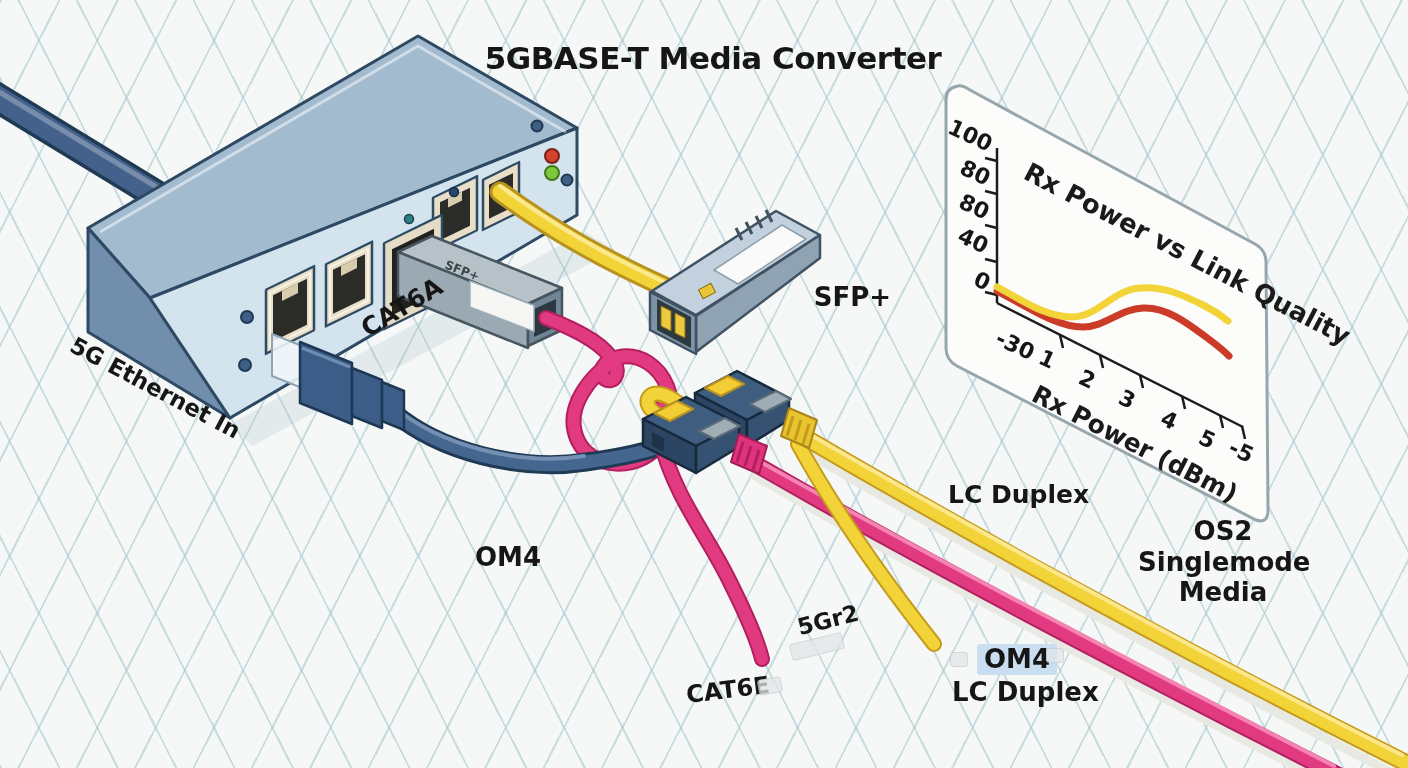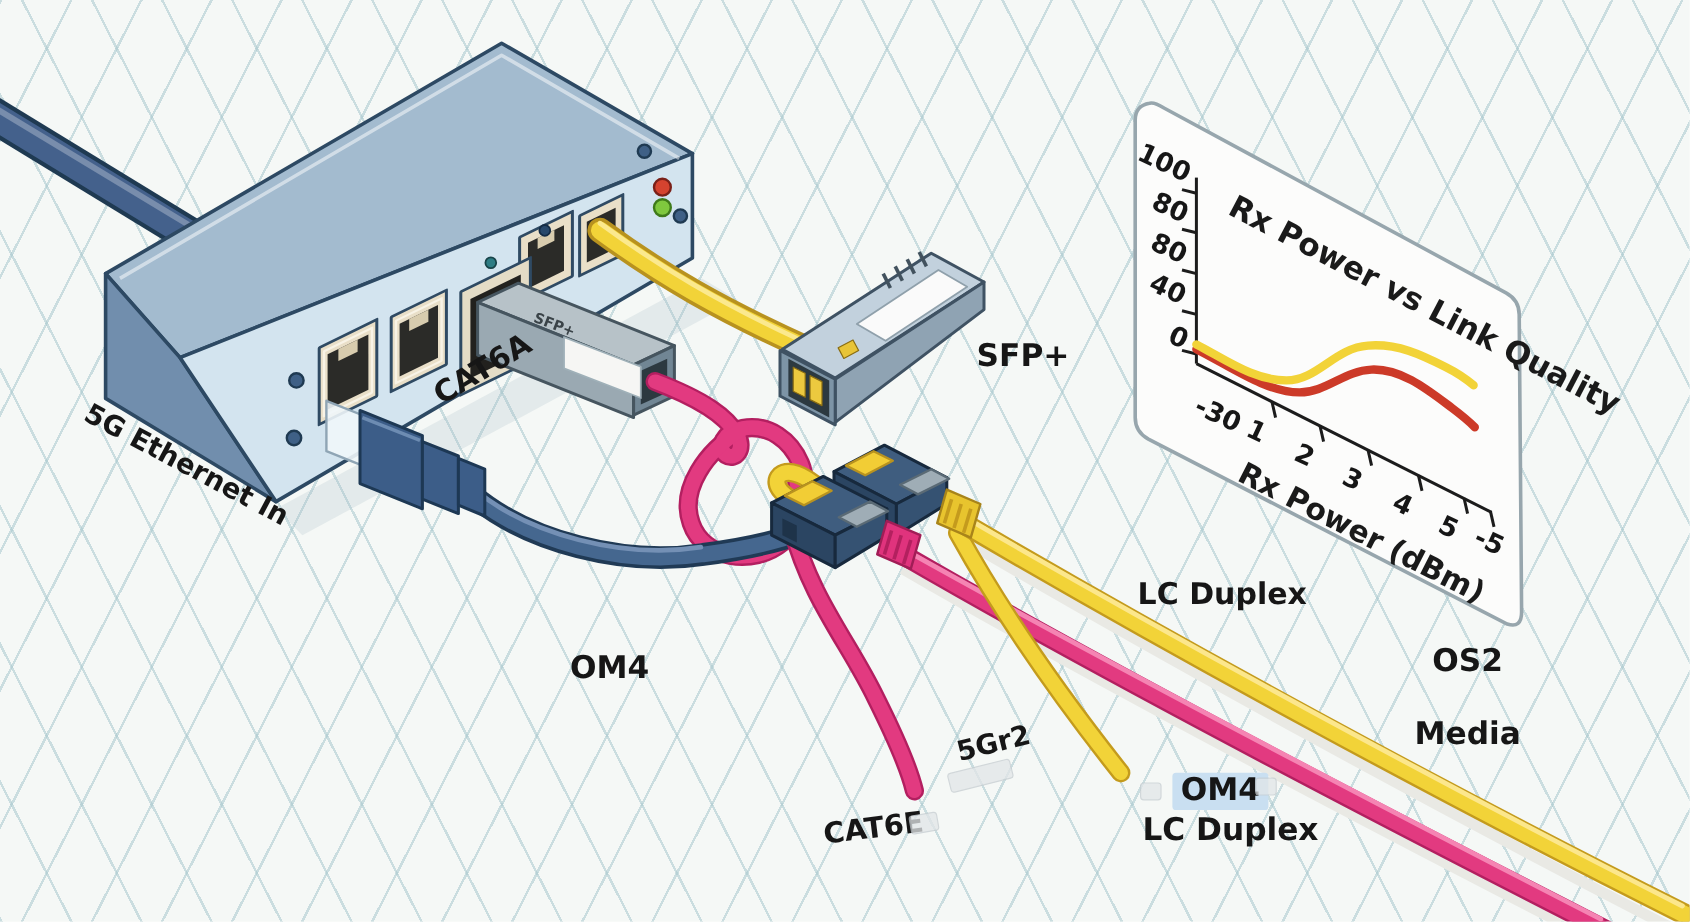--- a/index.html
+++ b/index.html
@@ -12,21 +12,21 @@
       repeating-linear-gradient(63deg, rgba(167,199,205,.55) 0 2px, transparent 2px 52px);
   }
   .art{position:absolute; left:0; top:0;}
   .lbl{position:absolute; font-weight:700; color:#161616; line-height:1.18; white-space:nowrap;}
   .title{left:478px; top:40px; width:470px; text-align:center; font-size:31px; letter-spacing:-0.5px;}
   .eth-in{left:78px; top:332px; font-size:23px; transform:rotate(28deg); transform-origin:left top;}
   .cat6a{left:356px; top:318px; font-size:25px; transform:rotate(-31deg); transform-origin:left top;}
   .sfp-tr{left:770px; top:282px; width:165px; text-align:center; font-size:26px;}
   .lc-dup{left:948px; top:480px; font-size:25px;}
   .om4-mm{left:398px; top:542px; width:220px; text-align:center; font-size:26px;}
-  .os2{left:1138px; top:536px; width:170px; text-align:center; font-size:26px;}
+  .os2{left:1138px; top:516px; width:170px; text-align:center; font-size:26px;}
   .cat6e{left:686px; top:676px; font-size:24px; transform:rotate(-7deg);}
   .g5r2{left:797px; top:607px; font-size:23px; transform:rotate(-14deg);}
   .om4-chip-wrap{left:952px; top:644px; width:130px; text-align:center;}
   .om4-chip{display:inline-block; background:#c9dff1; border-radius:3px; padding:0 7px; font-size:26px; font-weight:700;}
   .om4-lc{display:block; font-size:26px; font-weight:700; margin-top:2px;}
   .ghost{position:absolute; background:#e2e6e8; border:1px solid #c6cdd1; border-radius:3px; opacity:.75;}
 </style>
 </head>
 <body>
 
@@ -226,32 +226,33 @@
       <text transform="translate(1084,386) rotate(25)">2</text>
       <text transform="translate(1124,406) rotate(25)">3</text>
       <text transform="translate(1166,427) rotate(25)">4</text>
       <text transform="translate(1204,446) rotate(25)">5</text>
       <text transform="translate(1238,458) rotate(25)">-5</text>
     </g>
     <text transform="translate(1030,400) rotate(27)" font-size="25" font-weight="700" fill="#1a1a1a">Rx Power (dBm)</text>
   </g>
 </svg>
 
+<div class="lbl title">5GBASE-T Media Converter</div>
 <div class="lbl eth-in">5G Ethernet In</div>
 <div class="lbl cat6a">CAT6A</div>
 <div class="lbl sfp-tr">
   <span>SFP+</span><br>
 </div>
 <div class="lbl lc-dup">LC Duplex</div>
 <div class="lbl om4-mm">
   <span>OM4</span><br>
 </div>
 <div class="lbl os2">
   <span>OS2</span><br>
-  <br>
+  <span>Singlemode</span><br>
   <span>Media</span>
 </div>
 <div class="lbl cat6e">CAT6E</div>
 <div class="lbl g5r2">5Gr2</div>
 <div class="lbl om4-chip-wrap">
   <span class="om4-chip">OM4</span>
   <span class="om4-lc">LC Duplex</span>
 </div>
 
 <div class="ghost" style="left:790px; top:638px; width:52px; height:15px; transform:rotate(-14deg);"></div>

